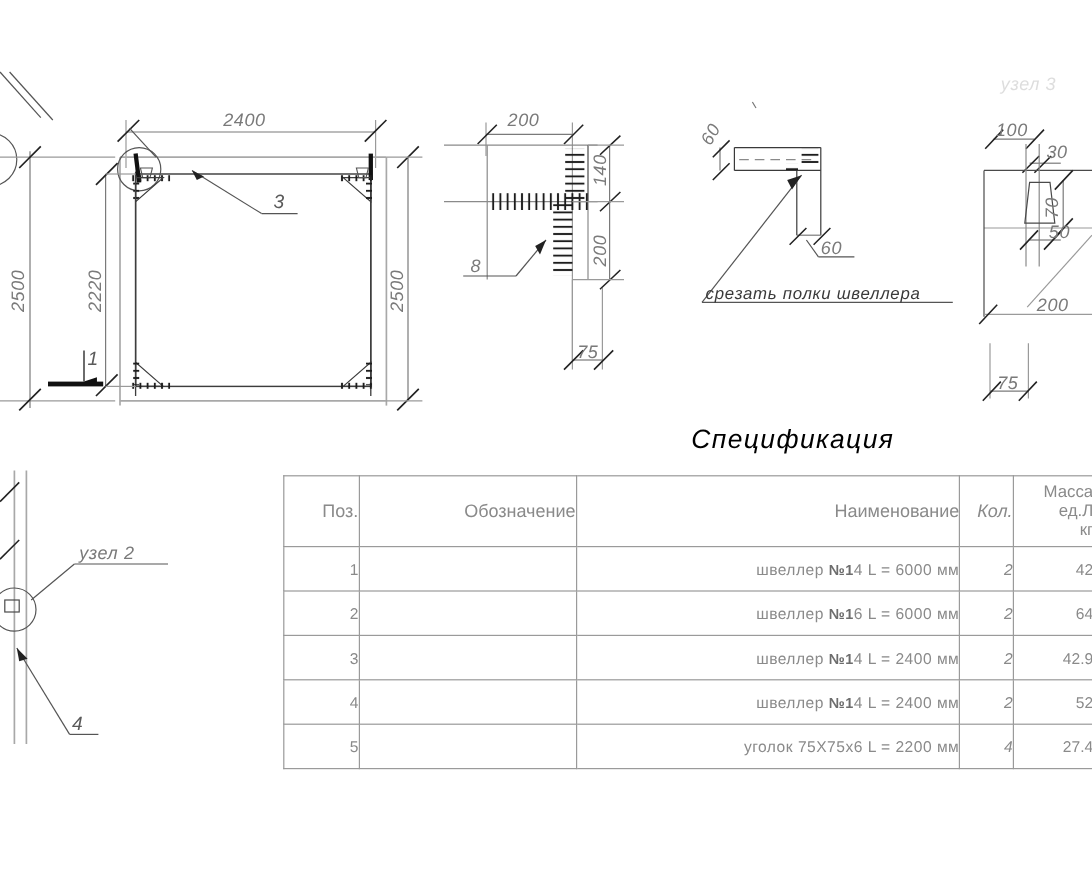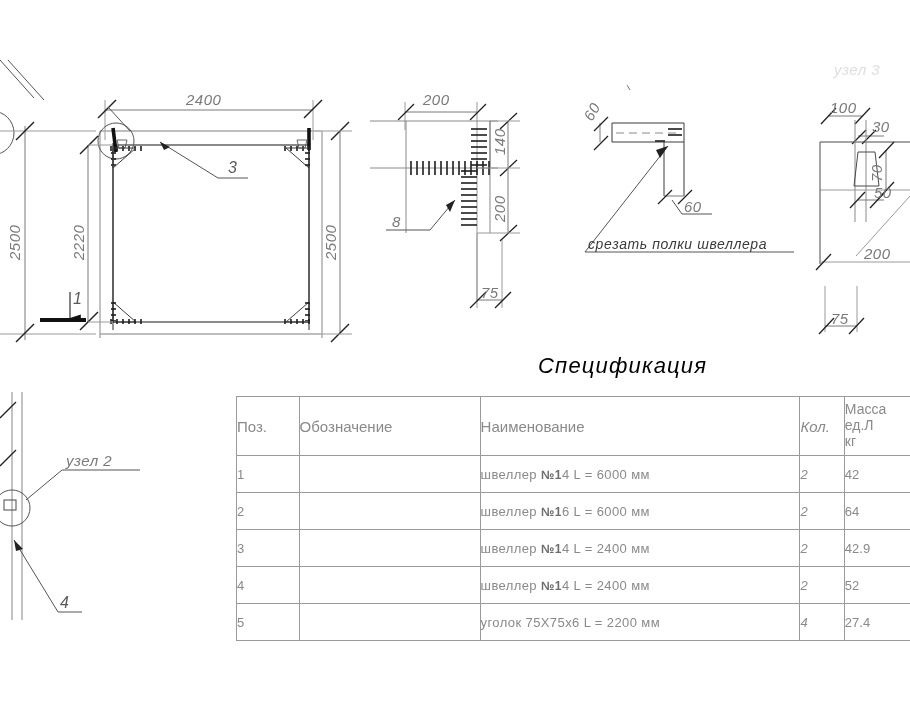--- a/index.html
+++ b/index.html
@@ -56,21 +56,21 @@
     left: 236px;
     top: 396px;
     width: 676px;
     border-collapse: collapse;
     table-layout: fixed;
     font-family: "Liberation Sans", sans-serif;
     color: #8a8a8a;
   }
   #spec-table td, #spec-table th {
     border: 1px solid #9a9a9a;
-    text-align: left;
+    text-align: right;
     vertical-align: middle;
     font-weight: normal;
     padding: 0;
   }
   #spec-table thead th {
     height: 58px;
     font-size: 15px;
     color: #8a8a8a;
   }
   #spec-table tbody td {
@@ -328,21 +328,21 @@
       <line x1="62" y1="470" x2="140" y2="470" stroke="#555" stroke-width="1"></line>
       <text class="dimtext" x="66" y="466">узел 2</text>
 
       <line x1="14" y1="540" x2="58" y2="612" stroke="#555" stroke-width="1"></line>
       <path d="M14,540 L23,549 L16,551 z" fill="#222"></path>
       <line x1="58" y1="612" x2="82" y2="612" stroke="#555" stroke-width="1"></line>
       <text class="leaderNum" x="60" y="608">4</text>
     </g>
   </svg>
 
-  <div style="position:absolute; left:538px; top:353px;">
+  <div style="position:absolute; left:576px; top:353px;">
     <span class="specTitle">Спецификация</span>
   </div>
 
   <table id="spec-table">
     <thead>
       <tr>
         <th class="col-pos">Поз.</th>
         <th class="col-des">Обозначение</th>
         <th class="col-name">Наименование</th>
         <th class="col-qty">Кол.</th>

